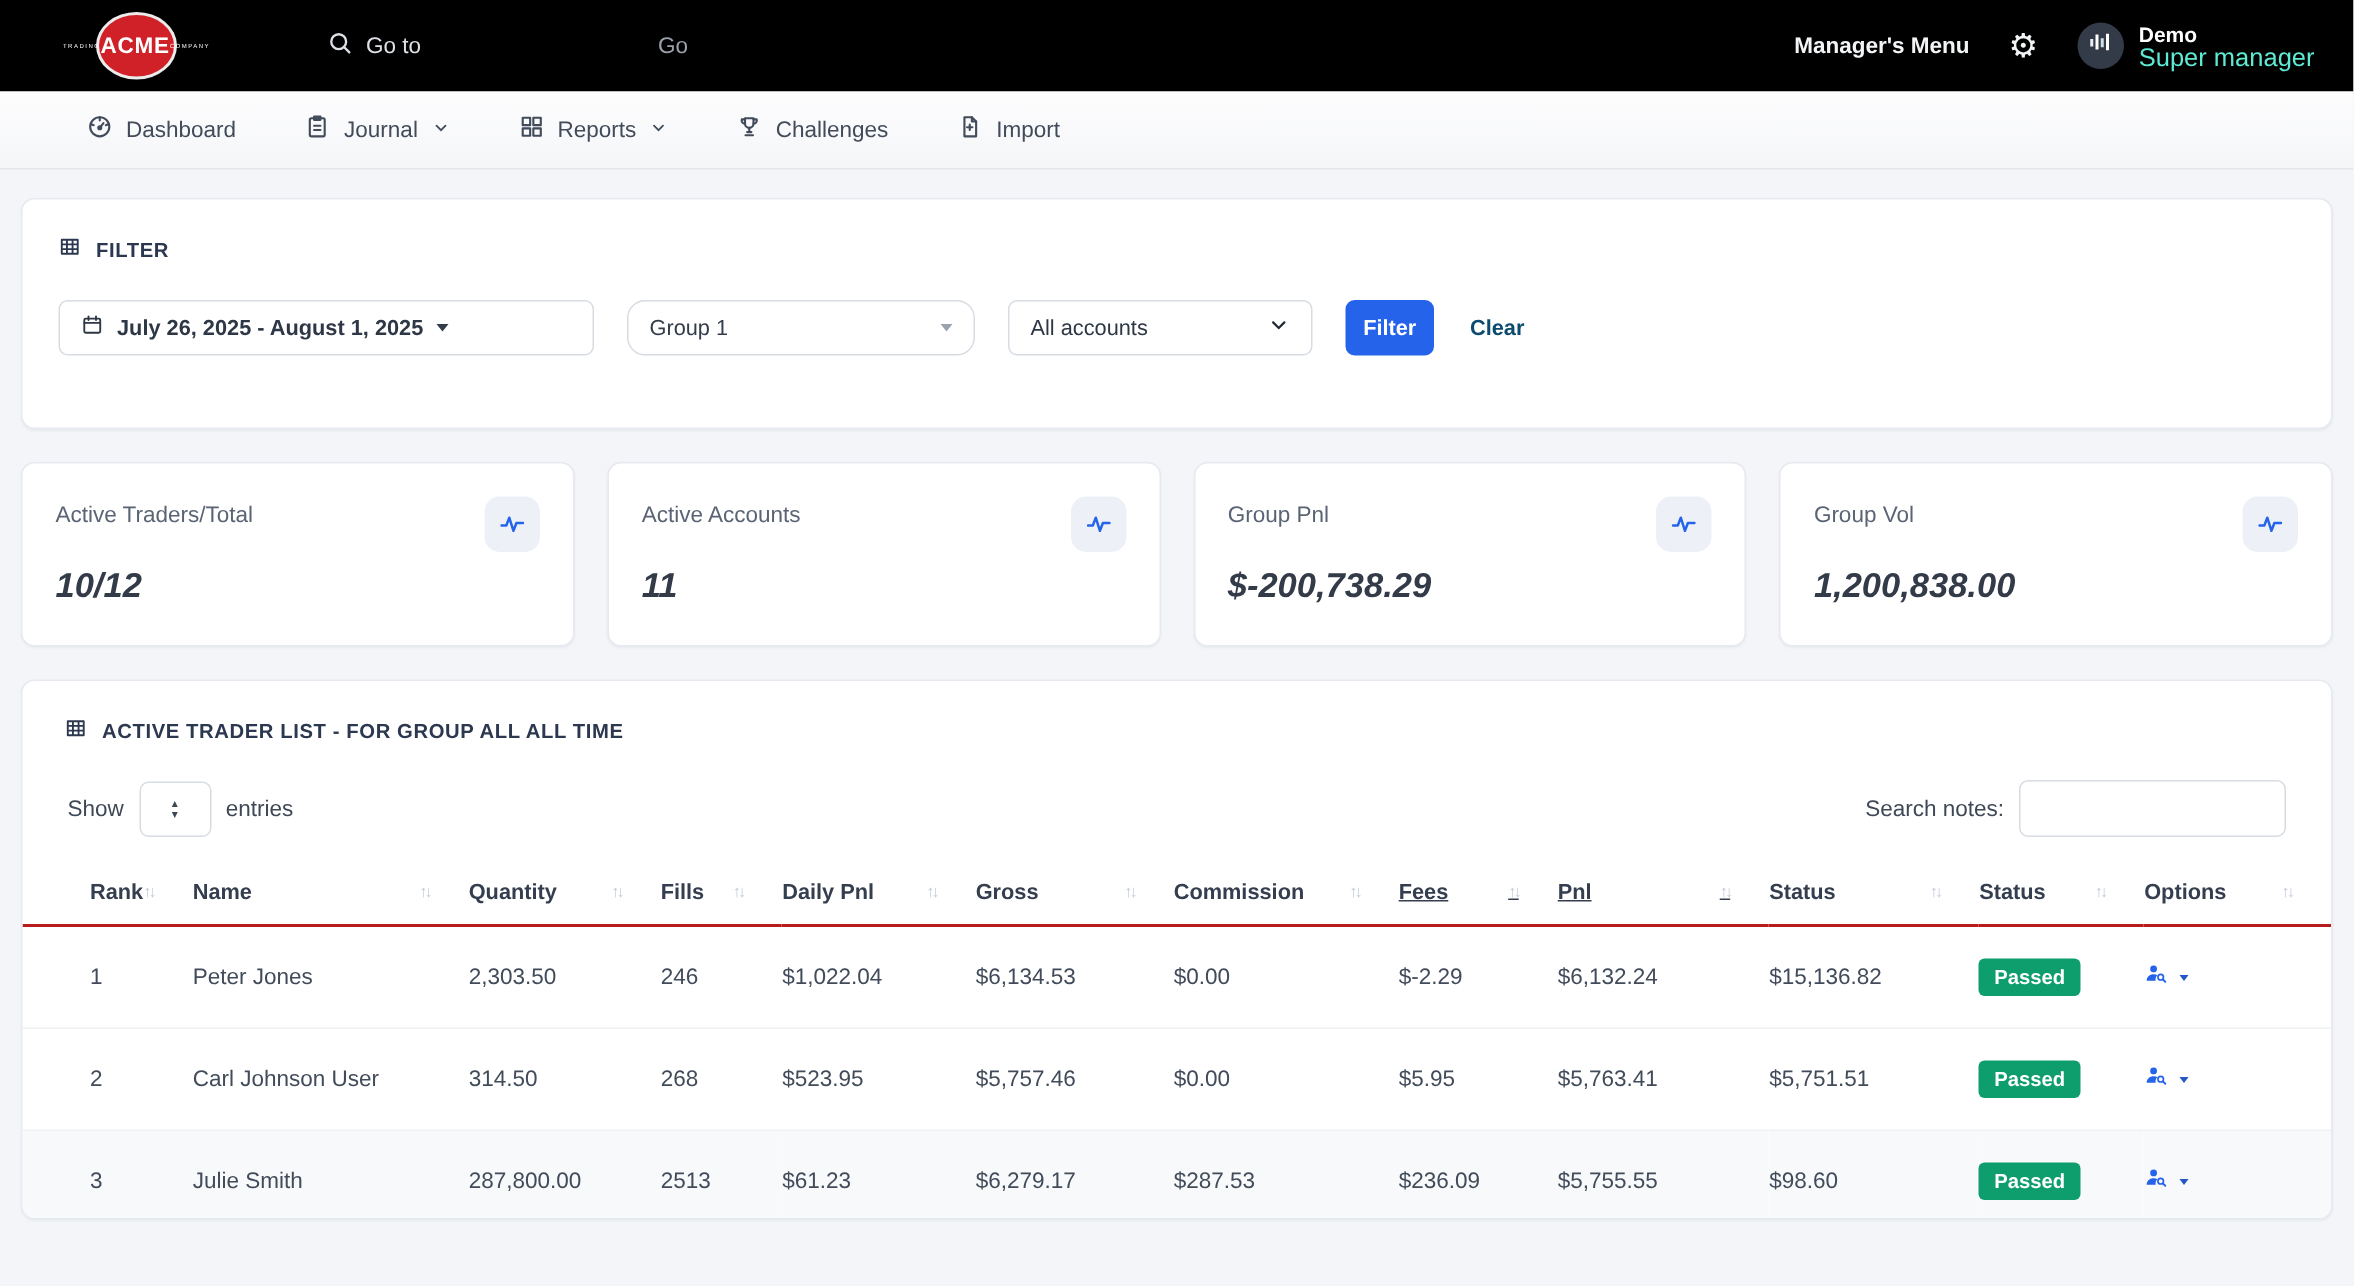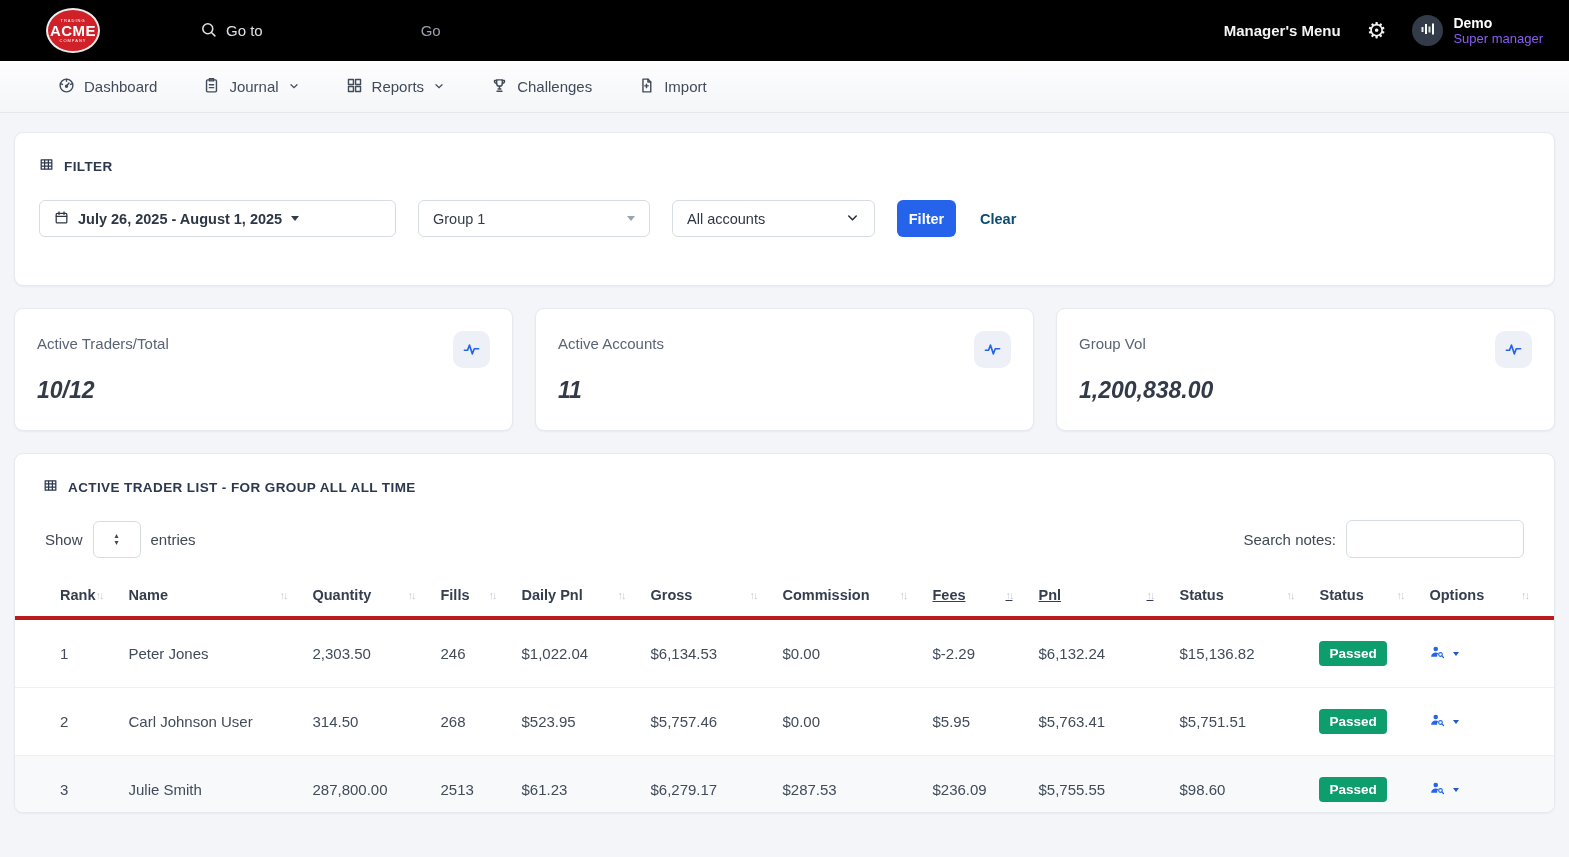--- a/index.html
+++ b/index.html
@@ -3,33 +3,33 @@
 <meta charset="utf-8">
 <style>
   * { margin:0; padding:0; box-sizing:border-box; }
   html,body { width:1569px; height:857px; overflow:hidden; }
   body { font-family:"Liberation Sans", sans-serif; background:#f3f5f8; color:#3b4453; }
   .app { width:1569px; height:857px; overflow:hidden; }
 
   
   .navbar { height:61px; background:#000; display:flex; align-items:center; padding:0 26px; }
   .logo { width:54px; height:45px; border-radius:50%; background:#cf2127; border:2px solid #ececec;
-          display:flex; flex-direction:column; align-items:center; justify-content:center;
-          margin-left:20px; flex:0 0 auto; box-shadow:0 0 0 3px #000; }
+          display:flex; flex-direction:row; align-items:center; justify-content:center;
+          margin-left:38px; flex:0 0 auto; box-shadow:0 0 0 3px #000; }
   .logo .arc { font-size:4px; color:#fff; letter-spacing:1px; line-height:4px; }
   .logo .main { font-size:15px; font-weight:bold; color:#fff; letter-spacing:0.5px; line-height:16px; }
   .nav-search { display:flex; align-items:center; gap:9px; margin-left:100px; color:#dde1e6; font-size:15px; cursor:pointer; }
   .nav-go { margin-left:158px; color:#9aa1ab; font-size:15px; cursor:pointer; }
   .nav-right { margin-left:auto; display:flex; align-items:center; gap:26px; }
   .managers-menu { color:#f2f4f6; font-size:15px; font-weight:600; cursor:pointer; }
   .gear { color:#f2f4f6; font-size:22px; line-height:22px; cursor:pointer; }
   .user { display:flex; align-items:center; gap:10px; cursor:pointer; }
   .avatar { width:31px; height:31px; border-radius:50%; background:#323b47; display:flex; align-items:center; justify-content:center; }
   .user-name { color:#fff; font-size:14px; font-weight:bold; line-height:16px; }
-  .user-role { color:#8b5cf6; font-size:13px; line-height:15px; }
+  .user-role { color:#5eead4; font-size:17px; line-height:15px; }
 
   
   .tabbar { height:52px; background:linear-gradient(180deg,#fdfdfe,#f5f6f8); border-bottom:1px solid #e3e6ea;
             display:flex; align-items:center; padding-left:58px; gap:46px; }
   .tab { display:flex; align-items:center; gap:9px; color:#414b5a; font-size:15px; cursor:pointer; }
   .tab svg { stroke:#414b5a; }
 
   
   main { padding:0 14px; }
   .page-title { font-size:17px; font-weight:bold; color:#212c3d; margin:27px 0 0 2px; }
@@ -37,21 +37,21 @@
   .card { background:#fff; border:1px solid #e6e9ef; border-radius:9px; box-shadow:0 1px 2px rgba(20,30,50,.05); }
   .filter-card { margin-top:19px; padding:24px 24px 48px 24px; }
   .card-title { display:flex; align-items:center; gap:10px; font-size:13.5px; font-weight:bold;
                 letter-spacing:.4px; color:#2c3850; text-transform:uppercase; }
   .card-title svg { stroke:#2c3850; }
 
   .filter-controls { display:flex; align-items:center; margin-top:25px; gap:22px; }
   .control { height:37px; border:1px solid #d7dce3; border-radius:6px; background:#fff; display:flex;
              align-items:center; padding:0 14px; font-size:14.5px; color:#2e3745; cursor:pointer; }
   .control.date { width:357px; gap:9px; font-weight:600; }
-  .control.group { width:232px; justify-content:space-between; font-weight:400; color:#333c4b; }
+  .control.group { width:232px; justify-content:space-between; font-weight:400; color:#333c4b;border-radius:12px; }
   .control.accounts { width:203px; justify-content:space-between;text-align:right; }
   .tri { width:0; height:0; border-left:4px solid transparent; border-right:4px solid transparent; border-top:5px solid #333c4b; }
   .tri.grey { border-top-color:#9aa3ae; }
   .btn-filter { width:59px; height:37px; background:#2563eb; color:#fff; border:none; border-radius:6px;
                 font-size:14.5px; font-weight:600; font-family:inherit; cursor:pointer; }
   .btn-clear { font-size:14.5px; font-weight:600; color:#0c4a6e; cursor:pointer; margin-left:2px; }
 
   
   .stats { display:flex; gap:22px; margin-top:22px; }
   .stat-card { flex:1; height:123px; padding:22px 22px; }
@@ -66,21 +66,21 @@
   .table-controls { display:flex; justify-content:space-between; align-items:center; margin-top:24px; padding:0 30px 0 30px; }
   .show-block { display:flex; align-items:center; gap:10px; font-size:15px; color:#3f4856; }
   .entries-select { width:48px; height:37px; border:1px solid #d7dce3; border-radius:6px; display:flex;
                     align-items:center; justify-content:center; cursor:pointer; background:#fff; }
   .stepper { display:flex; flex-direction:column; font-size:8px; line-height:7px; color:#3f4856; }
   .search-block { display:flex; align-items:center; gap:10px; font-size:15px; color:#3f4856; }
   .search-block input { width:178px; height:38px; border:1px solid #d7dce3; border-radius:6px; outline:none;
                         font-family:inherit; font-size:14px; padding:0 10px; }
 
   table { width:100%; border-collapse:collapse; margin-top:16px; }
-  th { text-align:left; font-size:14.5px; font-weight:bold; color:#343e4f; padding:13px 10px 13px 0; border-bottom:4px solid #b91c1c; }
+  th { text-align:left; font-size:14.5px; font-weight:bold; color:#343e4f; padding:13px 10px 13px 0; border-bottom:2px solid #b91c1c; }
   .th-inner { display:flex; align-items:center; justify-content:space-between; padding-right:16px; }
   .sort { font-size:11px; color:#c4ccd6; letter-spacing:-2px; font-weight:normal; cursor:pointer; }
   td { font-size:15px; color:#424b5a; padding:21px 10px 21px 0; border-top:1px solid #eef0f3; }
   th:first-child, td:first-child { padding-left:45px; }
   tbody tr:nth-child(3) { background:#f7f9fb; }
   th:nth-child(1){width:88px;} th:nth-child(2){width:184px;} th:nth-child(3){width:128px;}
   th:nth-child(4){width:81px;} th:nth-child(5){width:129px;} th:nth-child(6){width:132px;}
   th:nth-child(7){width:150px;} th:nth-child(8){width:106px;text-decoration:underline;} th:nth-child(9){width:141px;text-decoration:underline;}
   th:nth-child(10){width:140px;} th:nth-child(11){width:110px;}
   .badge { display:inline-block; background:#0e9e6d; color:#fff; font-size:13.5px; font-weight:bold;
@@ -250,20 +250,31 @@
       <div class="card stat-card">
         <div class="stat-top">
           <span class="stat-label">Active Accounts</span>
           <span class="stat-icon">
             <svg width="19" height="19" viewBox="0 0 24 24" fill="none" stroke="#2563eb" stroke-width="2.1" stroke-linecap="round" stroke-linejoin="round">
                 <path d="M3 13h4l2.5-6.5L13 17.5 15.5 11H21"></path>
               </svg>
           </span>
         </div>
         <div class="stat-value">11</div>
+      </div>
+      <div class="card stat-card">
+        <div class="stat-top">
+          <span class="stat-label">Group Pnl</span>
+          <span class="stat-icon">
+            <svg width="19" height="19" viewBox="0 0 24 24" fill="none" stroke="#2563eb" stroke-width="2.1" stroke-linecap="round" stroke-linejoin="round">
+                <path d="M3 13h4l2.5-6.5L13 17.5 15.5 11H21"></path>
+              </svg>
+          </span>
+        </div>
+        <div class="stat-value">$-200,738.29</div>
       </div>
       <div class="card stat-card">
         <div class="stat-top">
           <span class="stat-label">Group Vol</span>
           <span class="stat-icon">
             <svg width="19" height="19" viewBox="0 0 24 24" fill="none" stroke="#2563eb" stroke-width="2.1" stroke-linecap="round" stroke-linejoin="round">
                 <path d="M3 13h4l2.5-6.5L13 17.5 15.5 11H21"></path>
               </svg>
           </span>
         </div>

